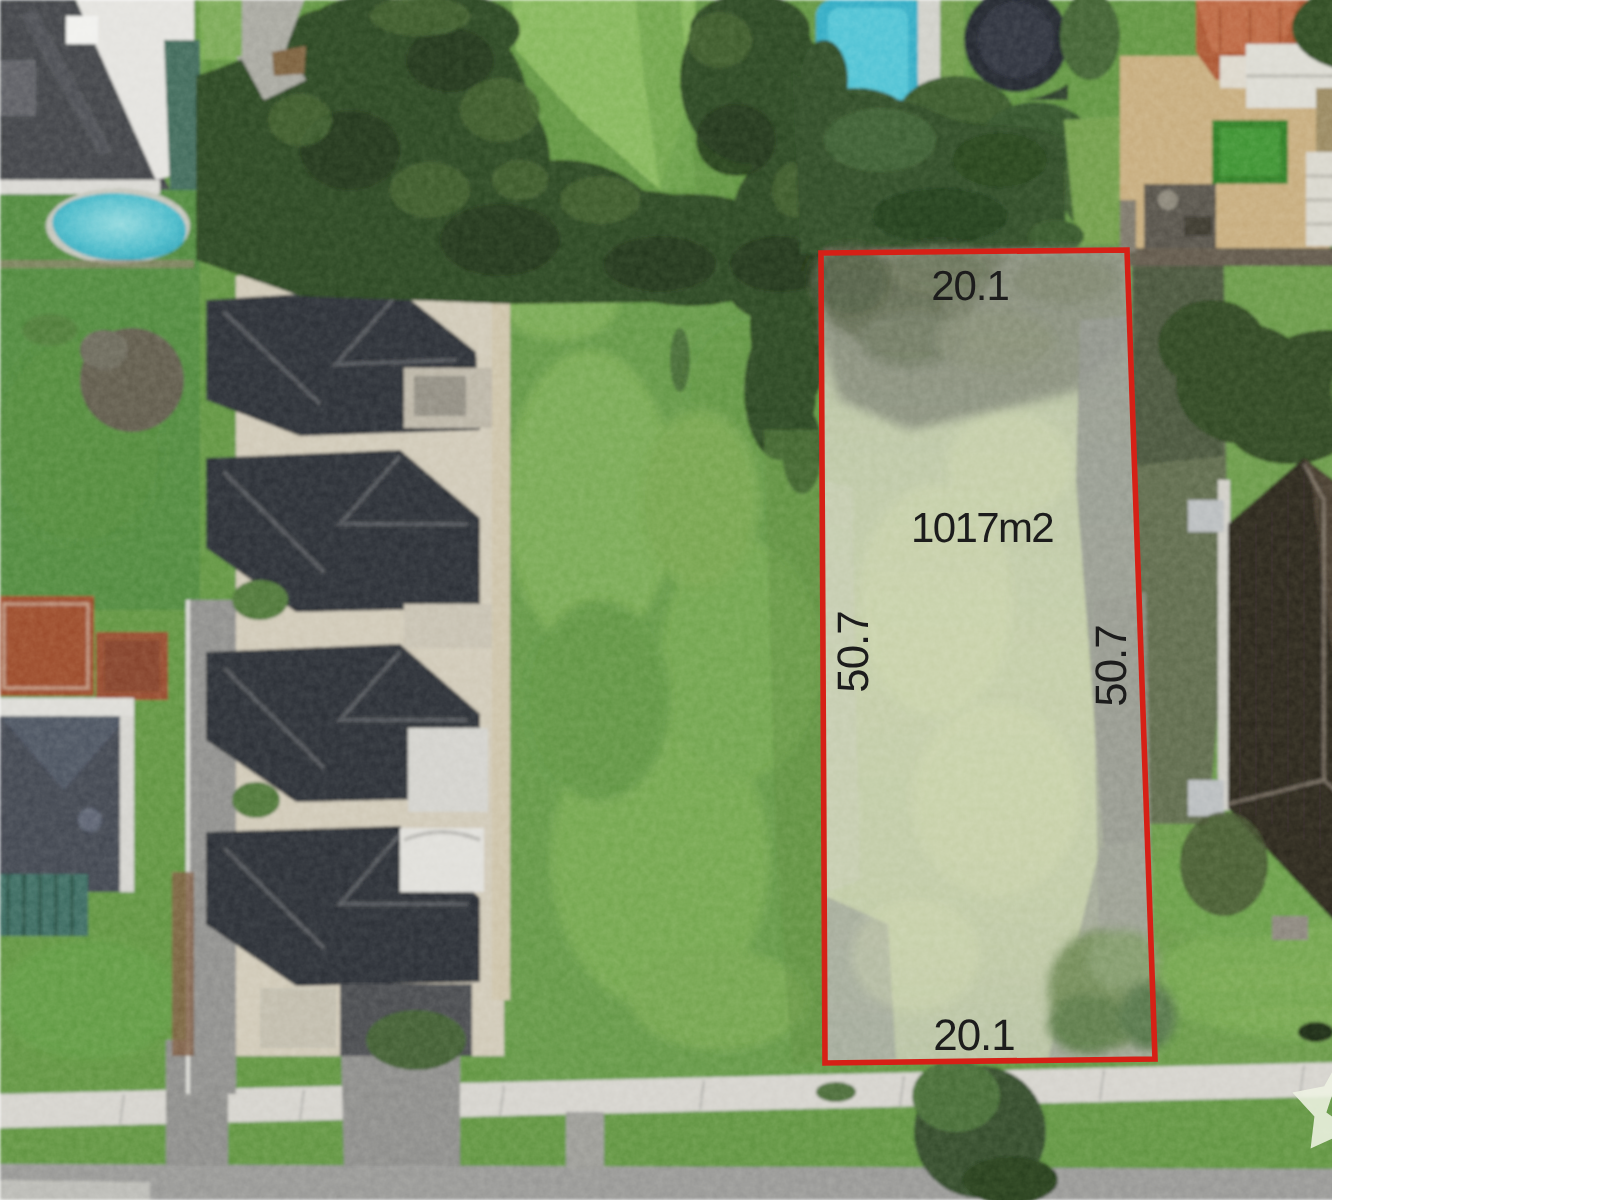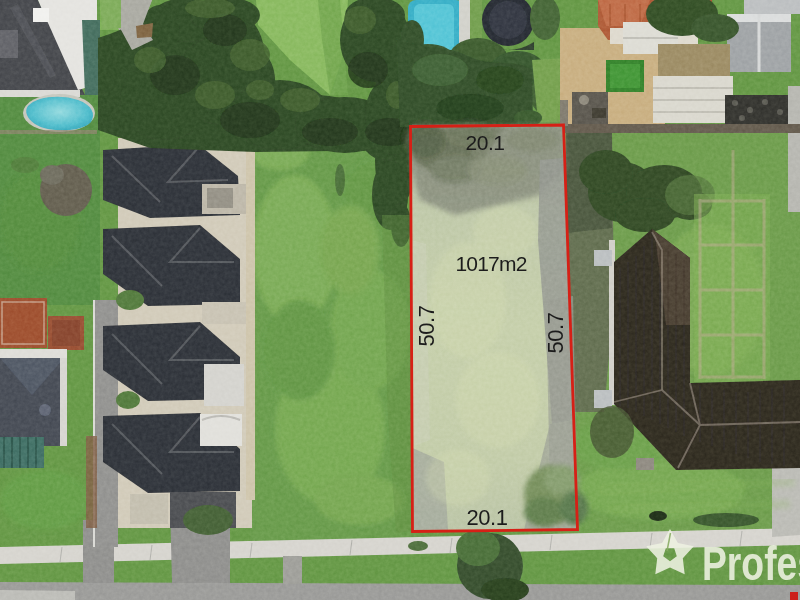--- a/index.html
+++ b/index.html
@@ -1,16 +1,16 @@
 <!DOCTYPE html>
 <html><head>
 <meta charset="utf-8">
 <style>
   html,body{margin:0;padding:0;background:#fff;}
-  #wrap{width:800px;height:600px;overflow:hidden;position:relative;font-family:"Liberation Sans",sans-serif;}
+  #wrap{width:666px;height:600px;overflow:hidden;position:relative;font-family:"Liberation Sans",sans-serif;}
 </style>
 </head>
 <body>
 <div id="wrap">
 <svg width="800" height="600" viewBox="0 0 800 600">
 <defs>
   <filter id="noisef" x="0%" y="0%" width="100%" height="100%">
     <feTurbulence type="fractalNoise" baseFrequency="0.28" numOctaves="3" seed="11"></feTurbulence>
     <feColorMatrix type="matrix" values="0 0 0 0 0.5  0 0 0 0 0.5  0 0 0 0 0.48  0 0 0 0.9 0"></feColorMatrix>
   </filter>

